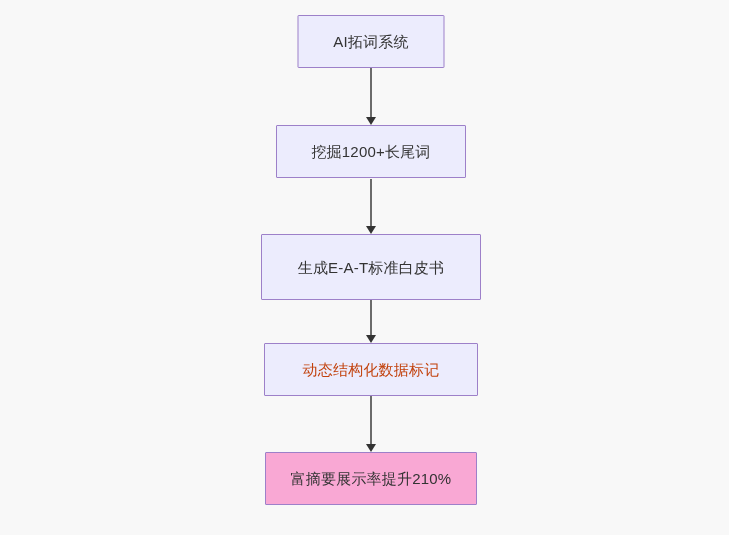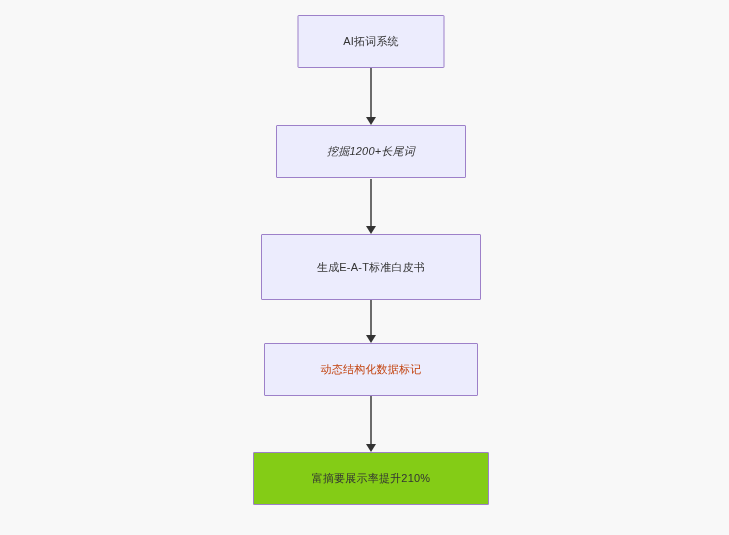--- a/index.html
+++ b/index.html
@@ -25,21 +25,21 @@
     border: 1.5px solid #9d80c9;
     border-radius: 1px;
     display: flex;
     align-items: center;
     justify-content: center;
     height: 53px;
     transform: translateX(-50%);
   }
   .node-label {
     color: #333333;
-    font-size: 11px;
+    font-size: 15px;
     line-height: 1;
     letter-spacing: 0.2px;
     white-space: nowrap;
     font-weight: 400;
   }
   .edge {
     position: absolute;
     transform: translateX(-50%);
     pointer-events: none;
   }
@@ -80,24 +80,24 @@
       <div class="edge-arrow" style="border-top-color: rgb(51, 51, 51);"></div>
     </div>
     <div class="edge" style="left: 371px; top: 396px; height: 56px; width: 14px;">
       <div class="edge-line" style="height: 49px; background: rgb(107, 107, 107);"></div>
       <div class="edge-arrow" style="border-top-color: rgb(51, 51, 51);"></div>
     </div>
     <div class="node" style="left: 371px; top: 15px; width: 147px; height: 53px; background: rgb(236, 236, 253); border-color: rgb(157, 128, 201);">
       <span class="node-label" style="color: rgb(51, 51, 51);">AI拓词系统</span>
     </div>
     <div class="node" style="left: 371px; top: 125px; width: 190px; height: 53px; background: rgb(236, 236, 253); border-color: rgb(157, 128, 201);">
-      <span class="node-label" style="color: rgb(51, 51, 51); font-style: italic;">挖掘1200+长尾词</span>
+      <span class="node-label" style="color: rgb(51, 51, 51);">挖掘1200+长尾词</span>
     </div>
     <div class="node" style="left: 371px; top: 234px; width: 220px; height: 66px; background: rgb(236, 236, 253); border-color: rgb(157, 128, 201);">
       <span class="node-label" style="color: rgb(51, 51, 51);">生成E-A-T标准白皮书</span>
     </div>
     <div class="node" style="left: 371px; top: 343px; width: 214px; height: 53px; background: rgb(236, 236, 253); border-color: rgb(157, 128, 201);">
       <span class="node-label" style="color: #c2410c;">动态结构化数据标记</span>
     </div>
-    <div class="node" style="left: 371px; top: 452px; width: 236px; height: 53px; background: #84cc16; border-color: rgb(157, 128, 201);">
+    <div class="node" style="left: 371px; top: 452px; width: 212px; height: 53px; background: #f9a8d4; border-color: rgb(157, 128, 201);">
       <span class="node-label" style="color: rgb(51, 51, 51);">富摘要展示率提升210%</span>
     </div>
   </div>
 
 </body></html>

